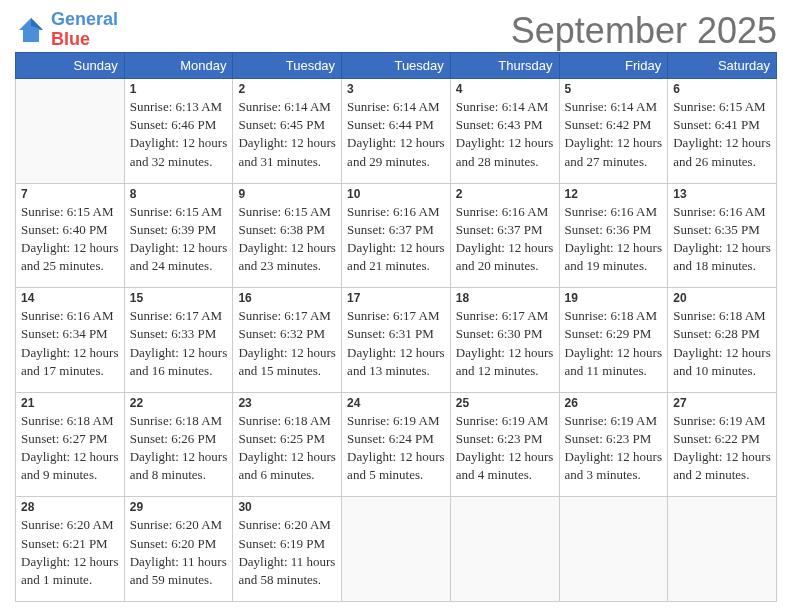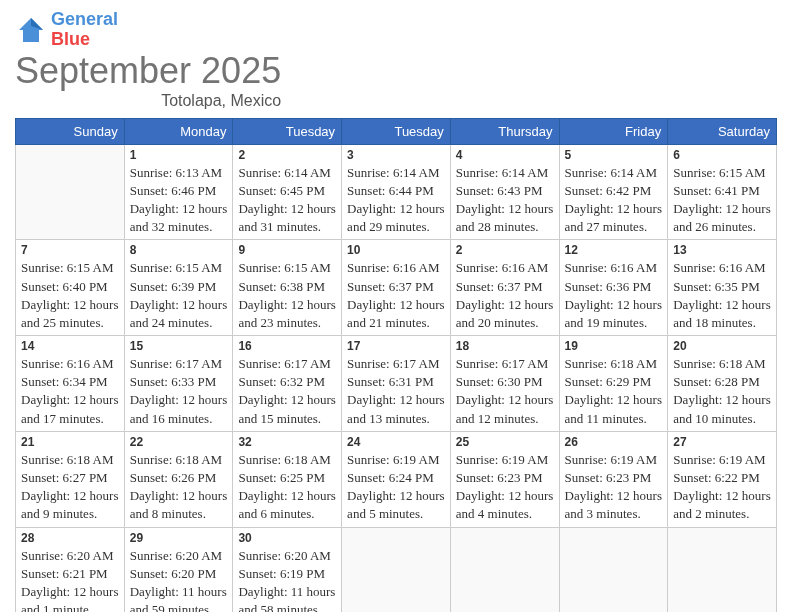--- a/index.html
+++ b/index.html
@@ -14,22 +14,20 @@
       width: 792px;
       height: 612px;
       padding: 10px 15px;
       display: flex;
       flex-direction: column;
     }
     .header {
       display: flex;
       justify-content: space-between;
       align-items: flex-start;
-      margin-bottom: 8px;
-      flex-direction: column;
     }
     .logo {
       display: flex;
       align-items: center;
       gap: 4px;
     }
     .logo-text {
       font-size: 18px;
       font-weight: bold;
       color: #333;
@@ -108,21 +106,20 @@
         <polygon points="20,5 35,20 30,20 30,35 10,35 10,20 5,20" fill="#4a90d9"></polygon>
         <polygon points="20,5 35,20 20,15" fill="#2a70b9"></polygon>
       </svg>
       <div class="logo-text">
         <div><span>General</span></div>
         <div><span style="color:#ef4444">Blue</span></div>
       </div>
     </div>
     <div class="title-block">
       <div class="month-title">September 2025</div>
-      <div class="location">Totolapa, Mexico</div>
     </div>
   </div>
 
   <table class="calendar">
     <thead>
       <tr>
         <th>Sunday</th>
         <th>Monday</th>
         <th>Tuesday</th>
         <th>Tuesday</th>
@@ -288,21 +285,21 @@
 and 9 minutes.</div>
           </td>
           <td>
             <span class="day-num">22</span>
             <div class="day-info" style="white-space: pre-line;">Sunrise: 6:18 AM
 Sunset: 6:26 PM
 Daylight: 12 hours
 and 8 minutes.</div>
           </td>
           <td>
-            <span class="day-num">32</span>
+            <span class="day-num">23</span>
             <div class="day-info" style="white-space: pre-line;">Sunrise: 6:18 AM
 Sunset: 6:25 PM
 Daylight: 12 hours
 and 6 minutes.</div>
           </td>
           <td>
             <span class="day-num">24</span>
             <div class="day-info" style="white-space: pre-line;">Sunrise: 6:19 AM
 Sunset: 6:24 PM
 Daylight: 12 hours

